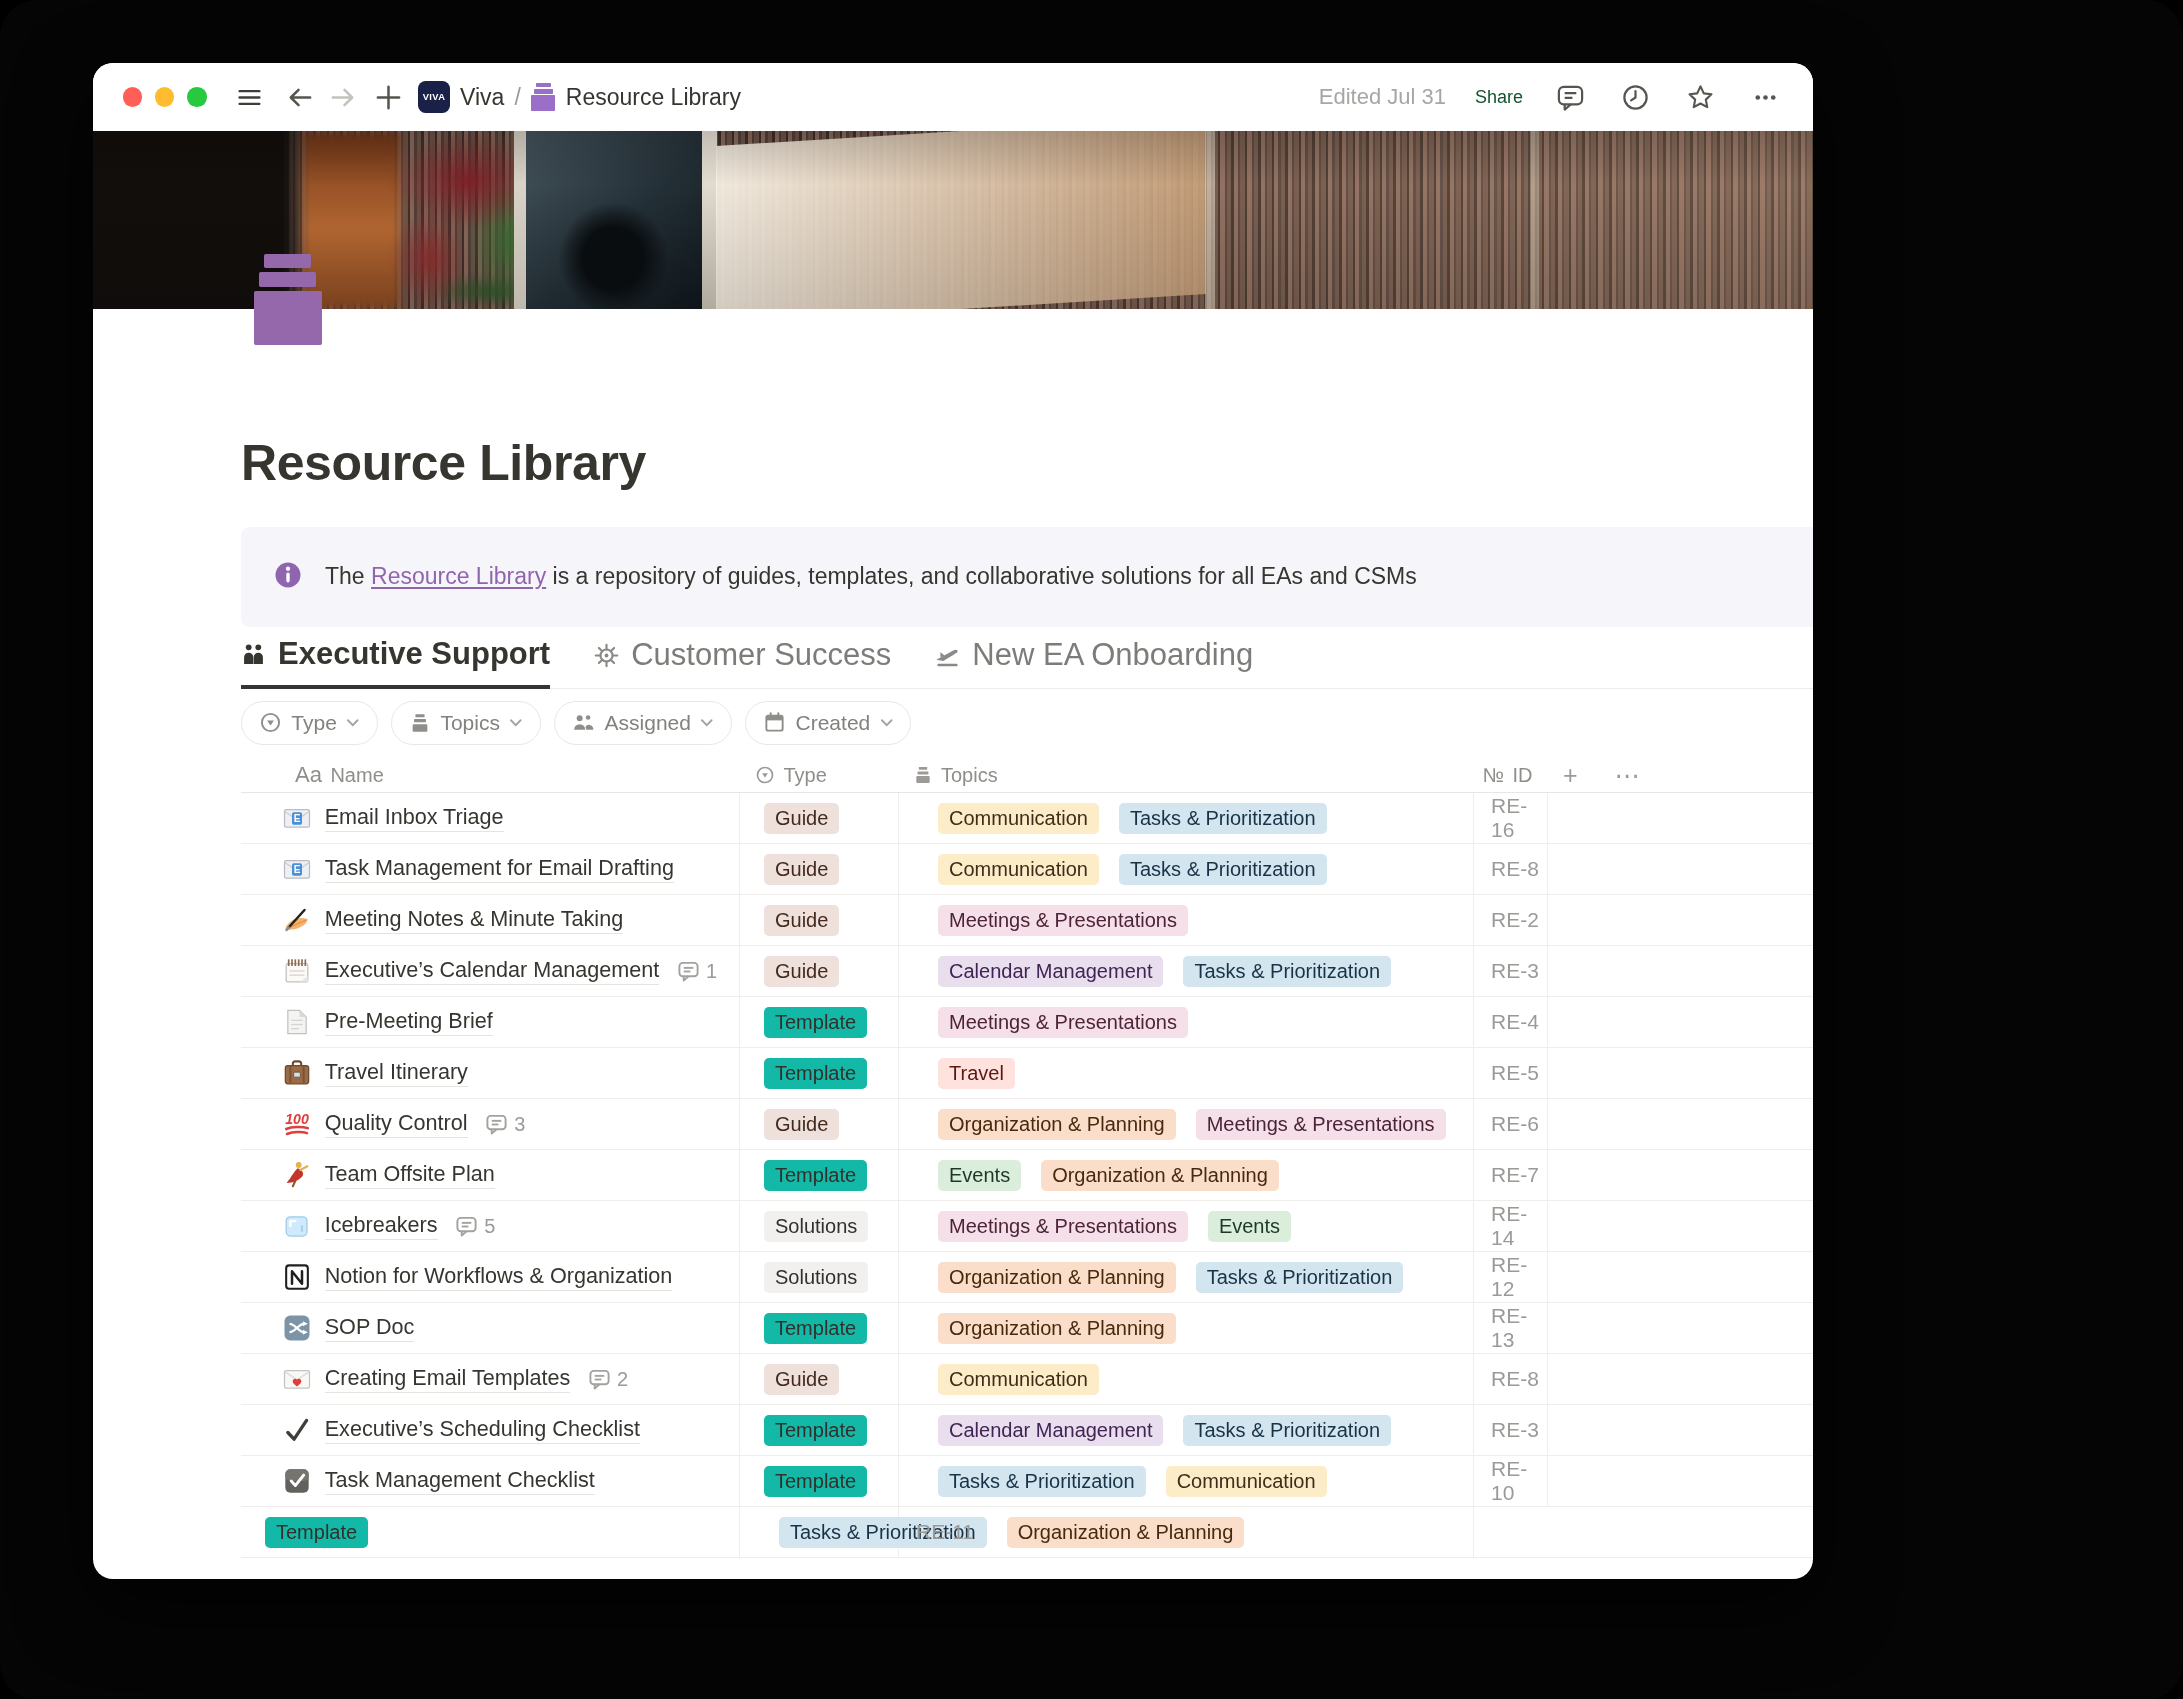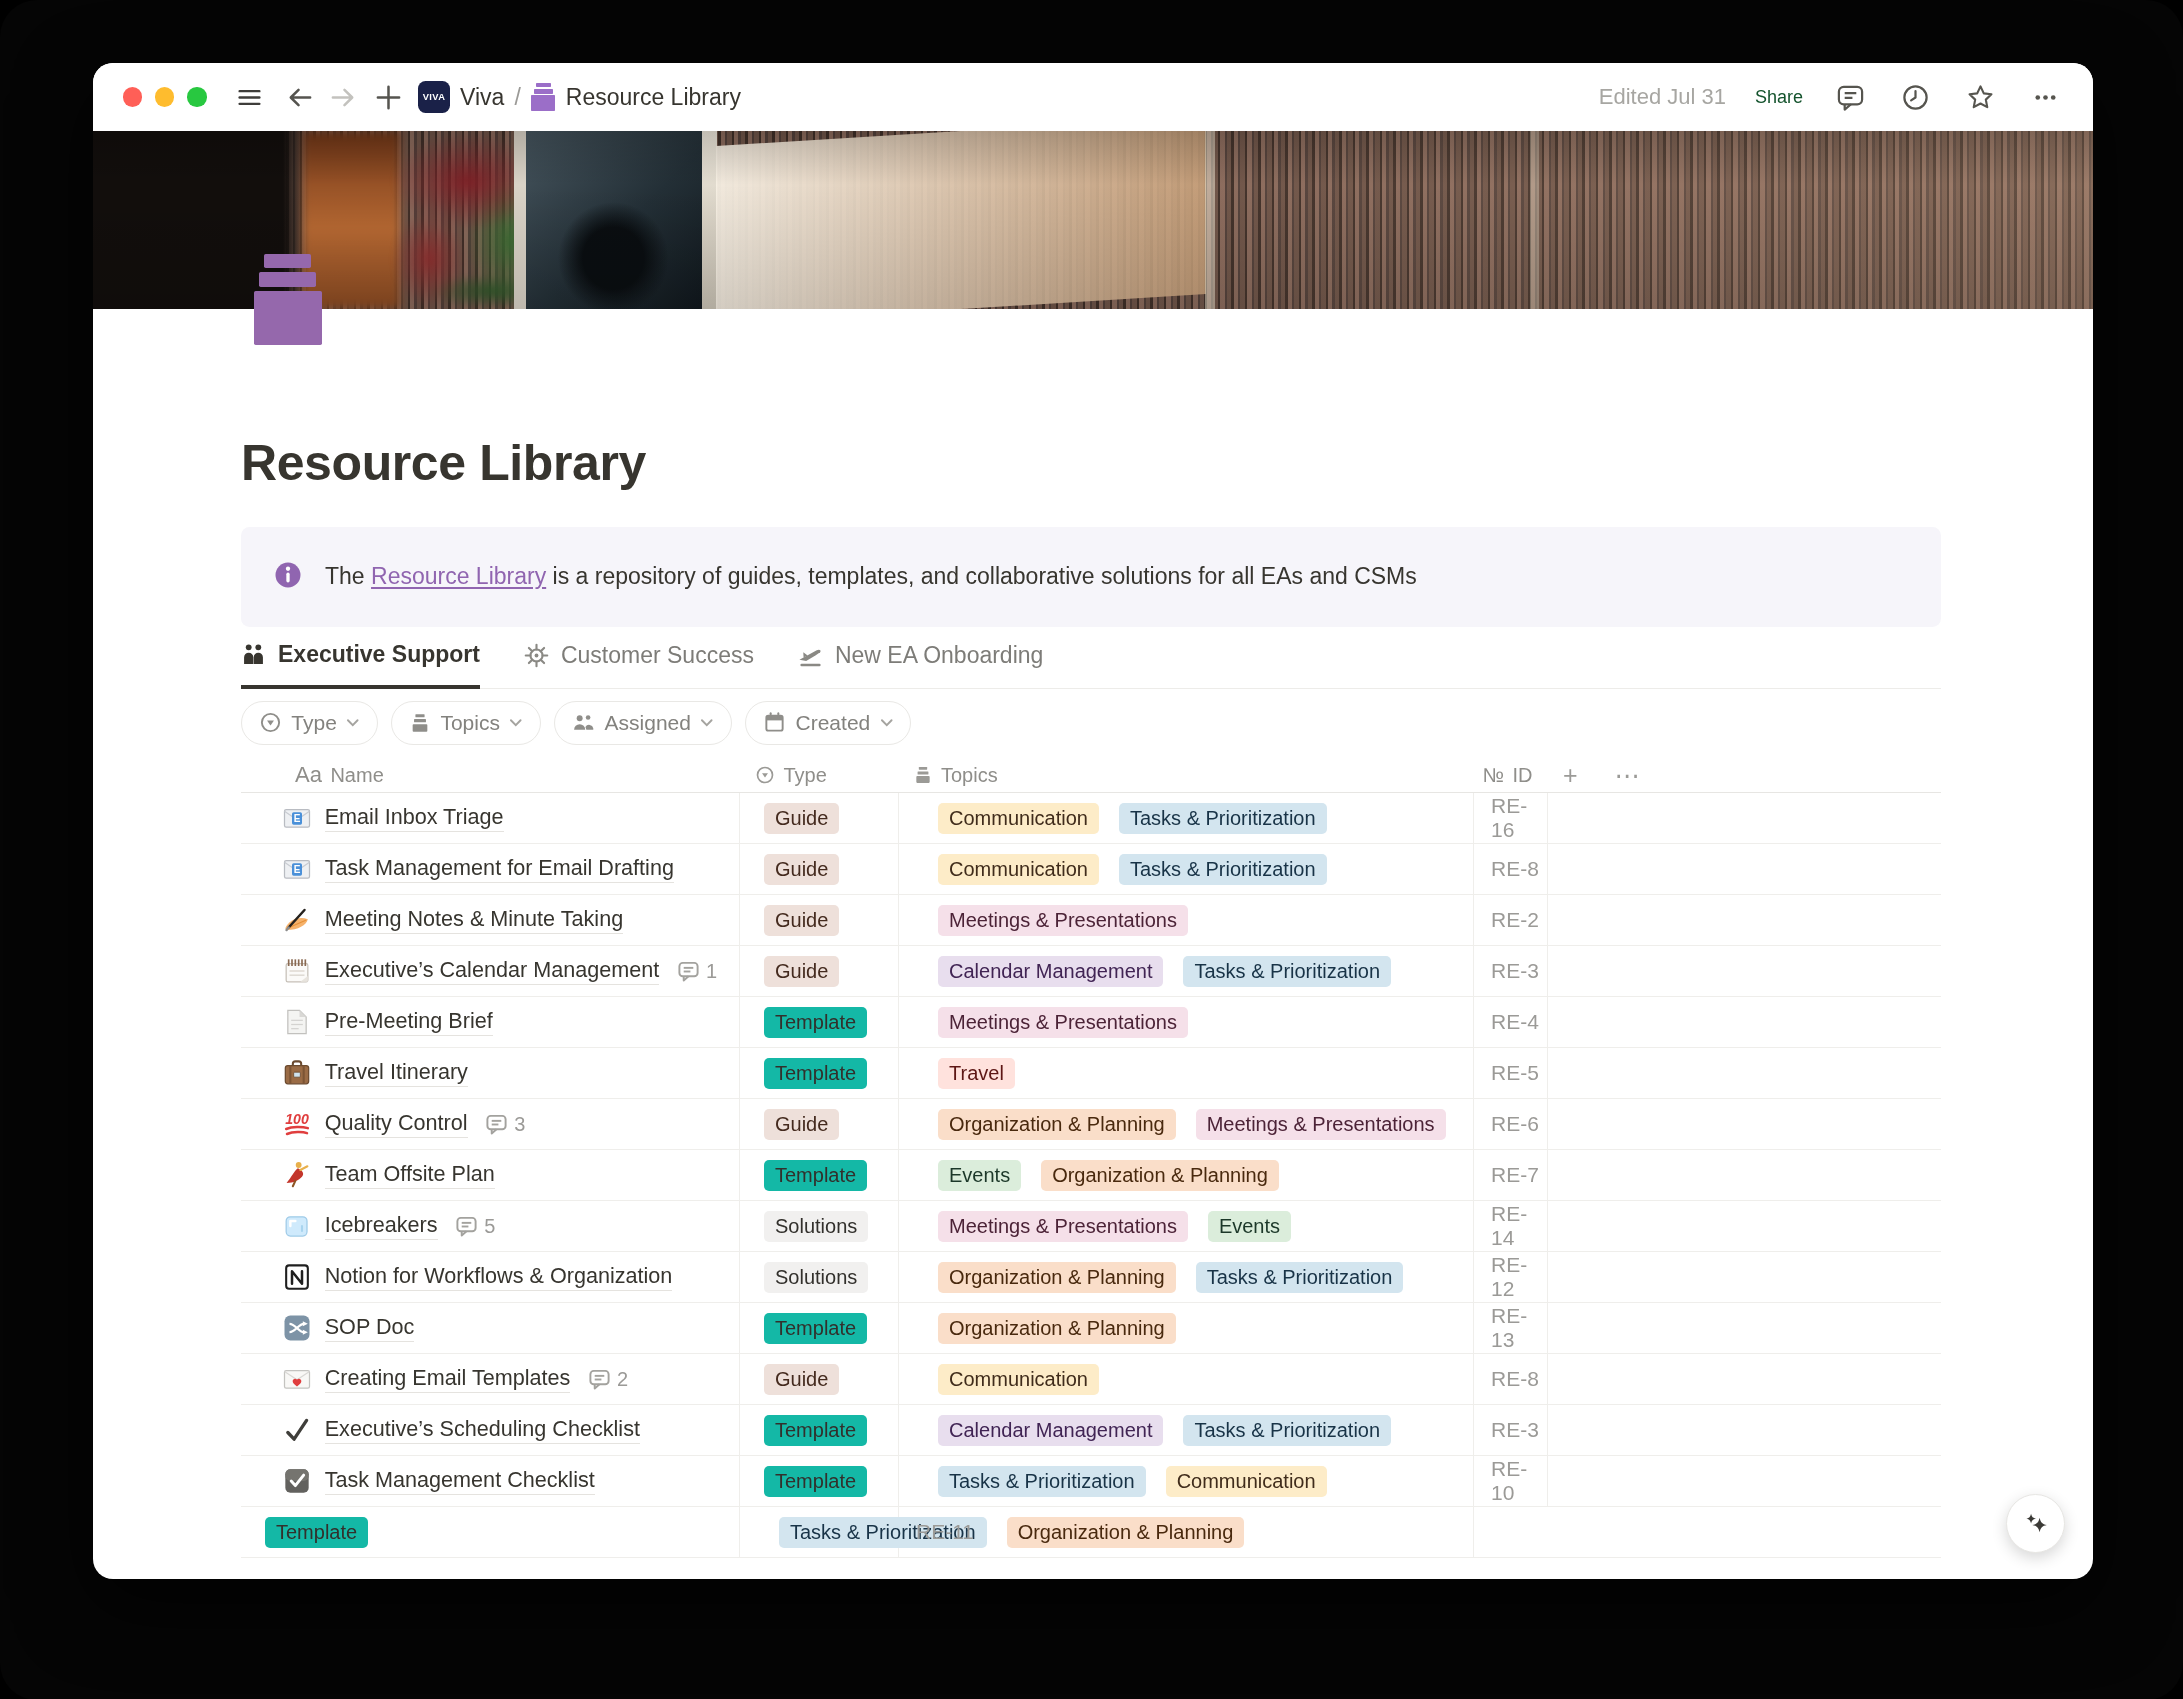--- a/index.html
+++ b/index.html
@@ -1,18 +1,18 @@
 <!DOCTYPE html>
 <html style="font-size:13.5px"><head>
 <meta charset="utf-8">
 <style>
   html,body{margin:0;padding:0;background:#000;}
   body{width:2183px;height:1700px;position:relative;font-family:"Liberation Sans","DejaVu Sans",sans-serif;-webkit-font-smoothing:antialiased;}
   .backdrop{position:absolute;inset:0;background:#050505;border-radius:37px;}
-  .window{position:absolute;left:93px;top:63px;width:2000px;height:1516px;background:#fff;border-radius:20px;overflow:hidden;box-shadow:0 25px 76px rgba(0,0,0,.8);}
+  .window{position:absolute;left:93px;top:63px;width:1720px;height:1516px;background:#fff;border-radius:20px;overflow:hidden;box-shadow:0 25px 76px rgba(0,0,0,.8);}
 
   
   .titlebar{height:68px;display:flex;align-items:center;padding:0 30px;background:#fff;position:relative;z-index:5;}
   .lights{display:flex;gap:12.7px;margin-right:25px;}
   .light{width:19.4px;height:19.4px;border-radius:50%;}
   .light.red{background:#FF5F57;}.light.yellow{background:#FEBC2E;}.light.green{background:#28C840;}
   .tb-icon{display:flex;align-items:center;justify-content:center;width:36px;height:36px;border-radius:6.8px;flex:0 0 auto;}
   .tb-icon svg{display:block;}
   .crumbs{display:flex;align-items:center;margin-left:12px;gap:10px;font-size:23px;color:#37352F;}
   .viva-logo{width:32px;height:32px;border-radius:7.6px;background:#1A2148;color:#fff;font-size:9.3px;letter-spacing:0.4px;display:flex;align-items:center;justify-content:center;font-weight:700;}
@@ -56,21 +56,21 @@
 
   
   .content{width:1700px;margin:0 0 0 148px;position:relative;}
   .page-title{margin-top:125px;font-size:50px;font-weight:700;color:#37352F;letter-spacing:-0.4px;line-height:59px;}
   .callout{margin-top:22px;height:100px;background:#F6F5FA;border-radius:8.5px;display:flex;align-items:center;padding:0 32px;box-sizing:border-box;gap:22px;}
   .callout-text{font-size:23px;color:#37352F;}
   .callout-link{color:#9065B0;text-decoration:underline;text-underline-offset:3.4px;}
 
   
   .tabs{margin-top:10px;display:flex;gap:44px;border-bottom:1.7px solid #EDECE9;height:52px;box-sizing:border-box;}
-  .tab{display:flex;align-items:center;gap:12px;font-size:23px;color:#7D7C78;padding-bottom:13.5px;cursor:pointer;}
+  .tab{display:flex;align-items:center;gap:12px;font-size:31px;color:#7D7C78;padding-bottom:13.5px;cursor:pointer;}
   .tab.active{color:#37352F;font-weight:700;border-bottom:4.2px solid #37352F;margin-bottom:-1.7px;}
   .tab svg{display:block;}
 
   
   .filters{margin-top:12px;display:flex;gap:13.5px;}
   .pill{display:flex;align-items:center;gap:9.3px;height:44px;padding:0 17px;border:1.7px solid #E9E8E5;border-radius:24px;color:#83827E;font-size:21px;box-sizing:border-box;}
   .pill svg{display:block;}
 
   
   .thead,.trow{display:grid;grid-template-columns:499px 159px 575px 74px 1fr;}

